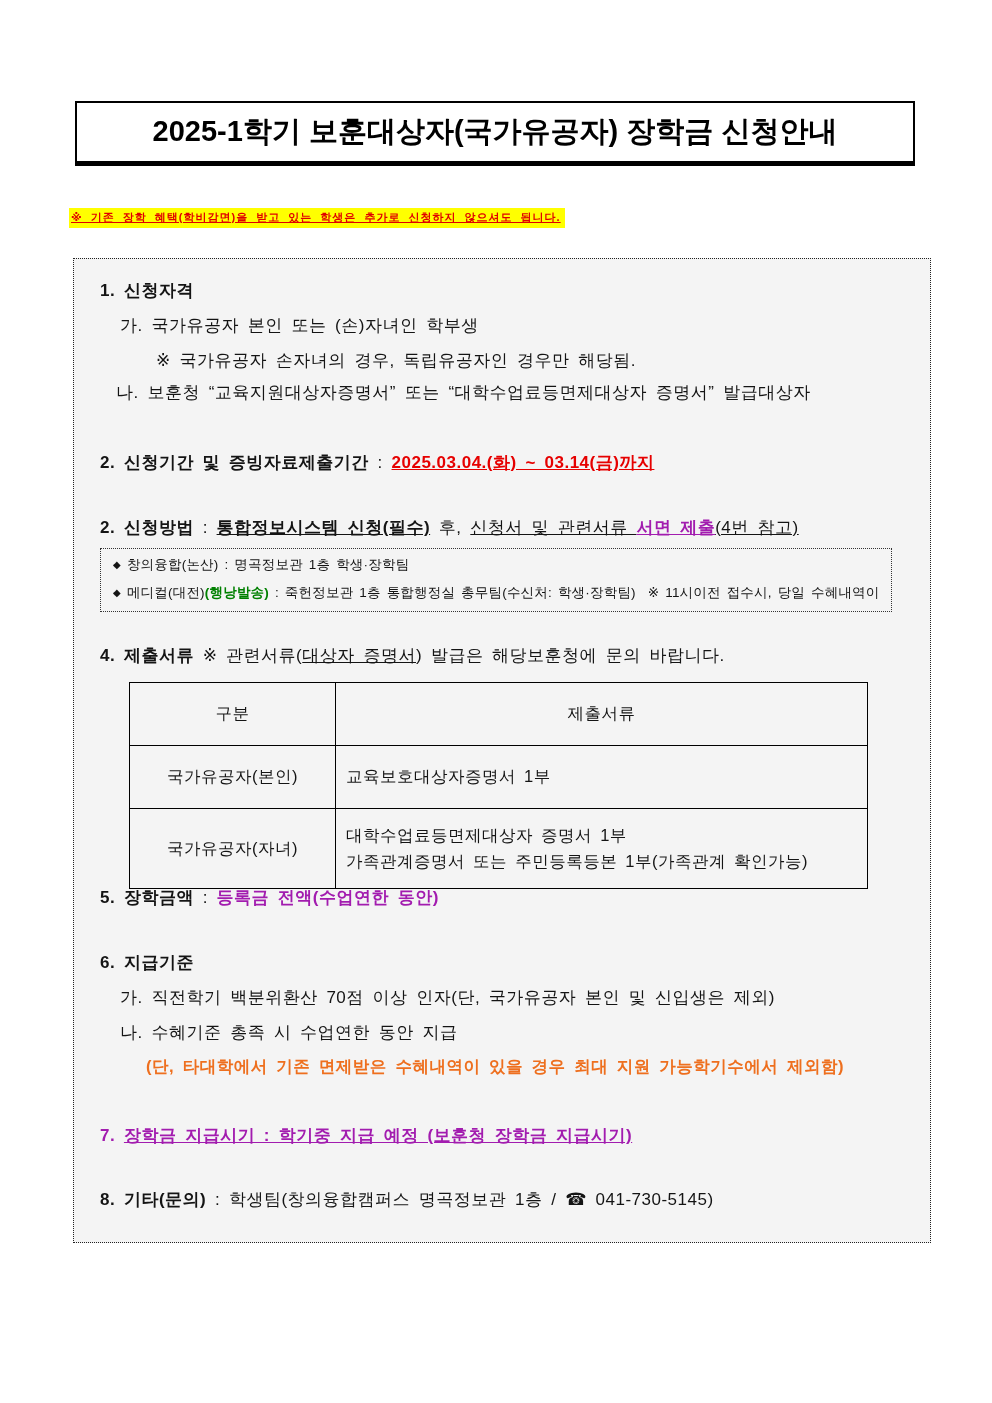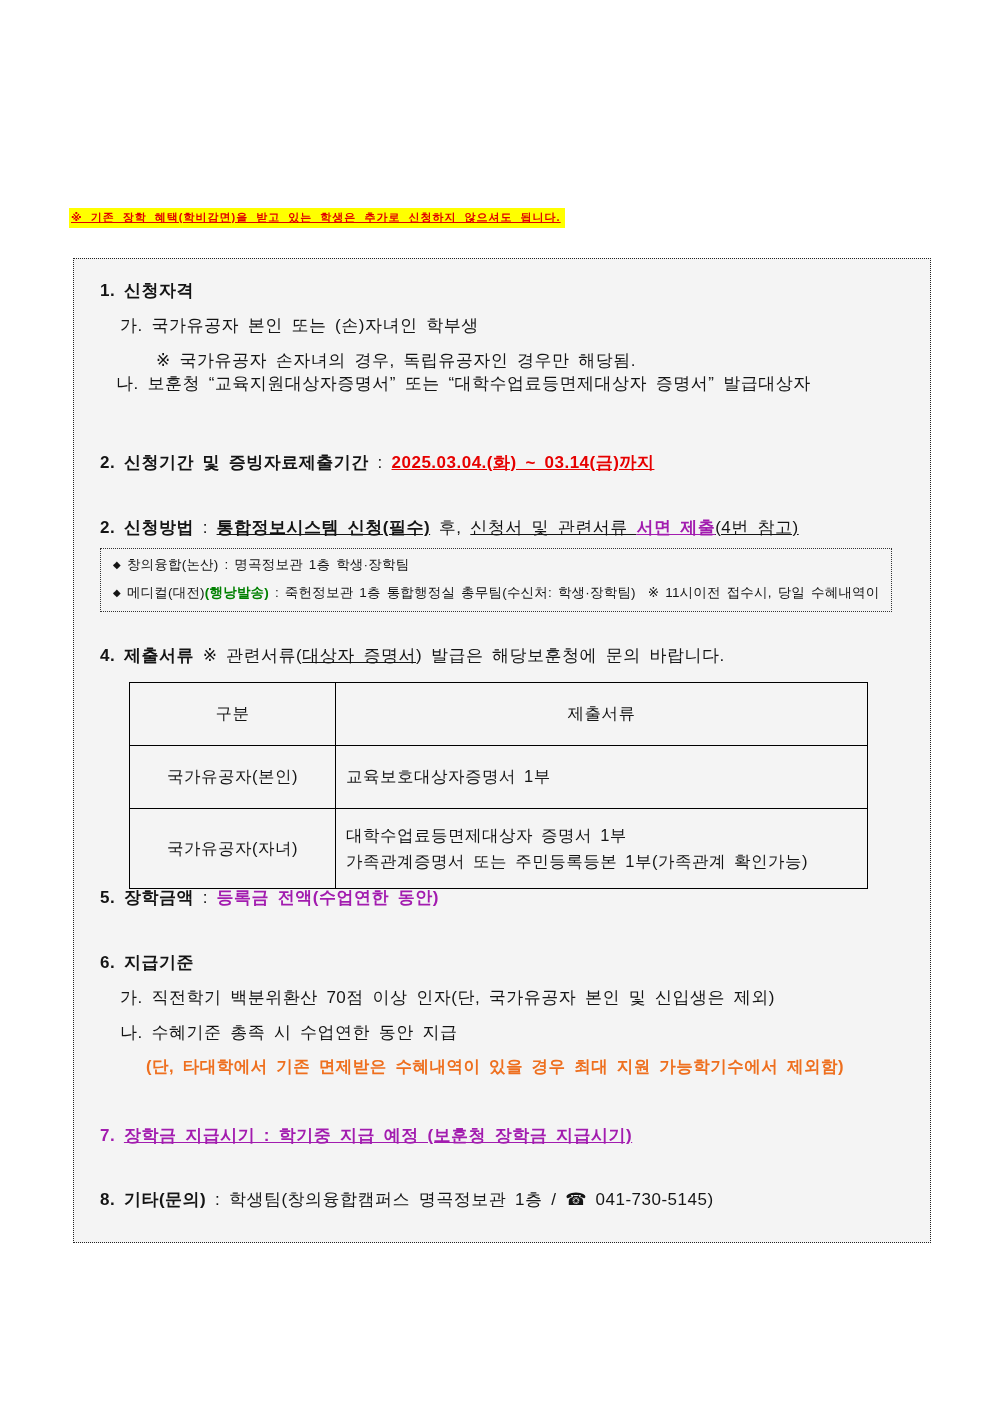--- a/index.html
+++ b/index.html
@@ -68,29 +68,32 @@
   .doc-table .hd{height:46px;text-align:center;}
   .doc-table .r1{height:46px;}
   .doc-table .r2{height:63px;}
   .cell-line{display:block;line-height:1.55;}
 </style>
 </head>
 <body>
 
 <div class="page">
 
+  <div class="title-box">
+    <span>2025-1학기 보훈대상자(국가유공자) 장학금 신청안내</span>
+  </div>
 
   <div class="notice">※ 기존 장학 혜택(학비감면)을 받고 있는 학생은 추가로 신청하지 않으셔도 됩니다.</div>
 
   <div class="content-box">
 
     <div class="line b" style="left:26px;top:20px;">1. 신청자격</div>
     <div class="line" style="left:46px;top:55px;">가. 국가유공자 본인 또는 (손)자녀인 학부생</div>
     <div class="line" style="left:82px;top:90px;">※ 국가유공자 손자녀의 경우, 독립유공자인 경우만 해당됨.</div>
-    <div class="line" style="left:42px;top:113px;">나. 보훈청 “교육지원대상자증명서” 또는 “대학수업료등면제대상자 증명서” 발급대상자</div>
+    <div class="line" style="left:42px;top:122px;">나. 보훈청 “교육지원대상자증명서” 또는 “대학수업료등면제대상자 증명서” 발급대상자</div>
 
     <div class="line" style="left:26px;top:192px;">
       <span class="b">2. 신청기간 및 증빙자료제출기간</span><span> : </span><span class="b u red">2025.03.04.(화) ~ 03.14(금)까지</span>
     </div>
 
     <div class="line" style="left:26px;top:257px;">
       <span class="b">2. 신청방법</span><span> : </span><span class="b u">통합정보시스템 신청(필수)</span><span> 후, </span><span class="u">신청서 및 관련서류 </span><span class="b u blue">서면 제출</span><span class="u">(4번 참고)</span>
     </div>
 
     <div class="inner-box">

